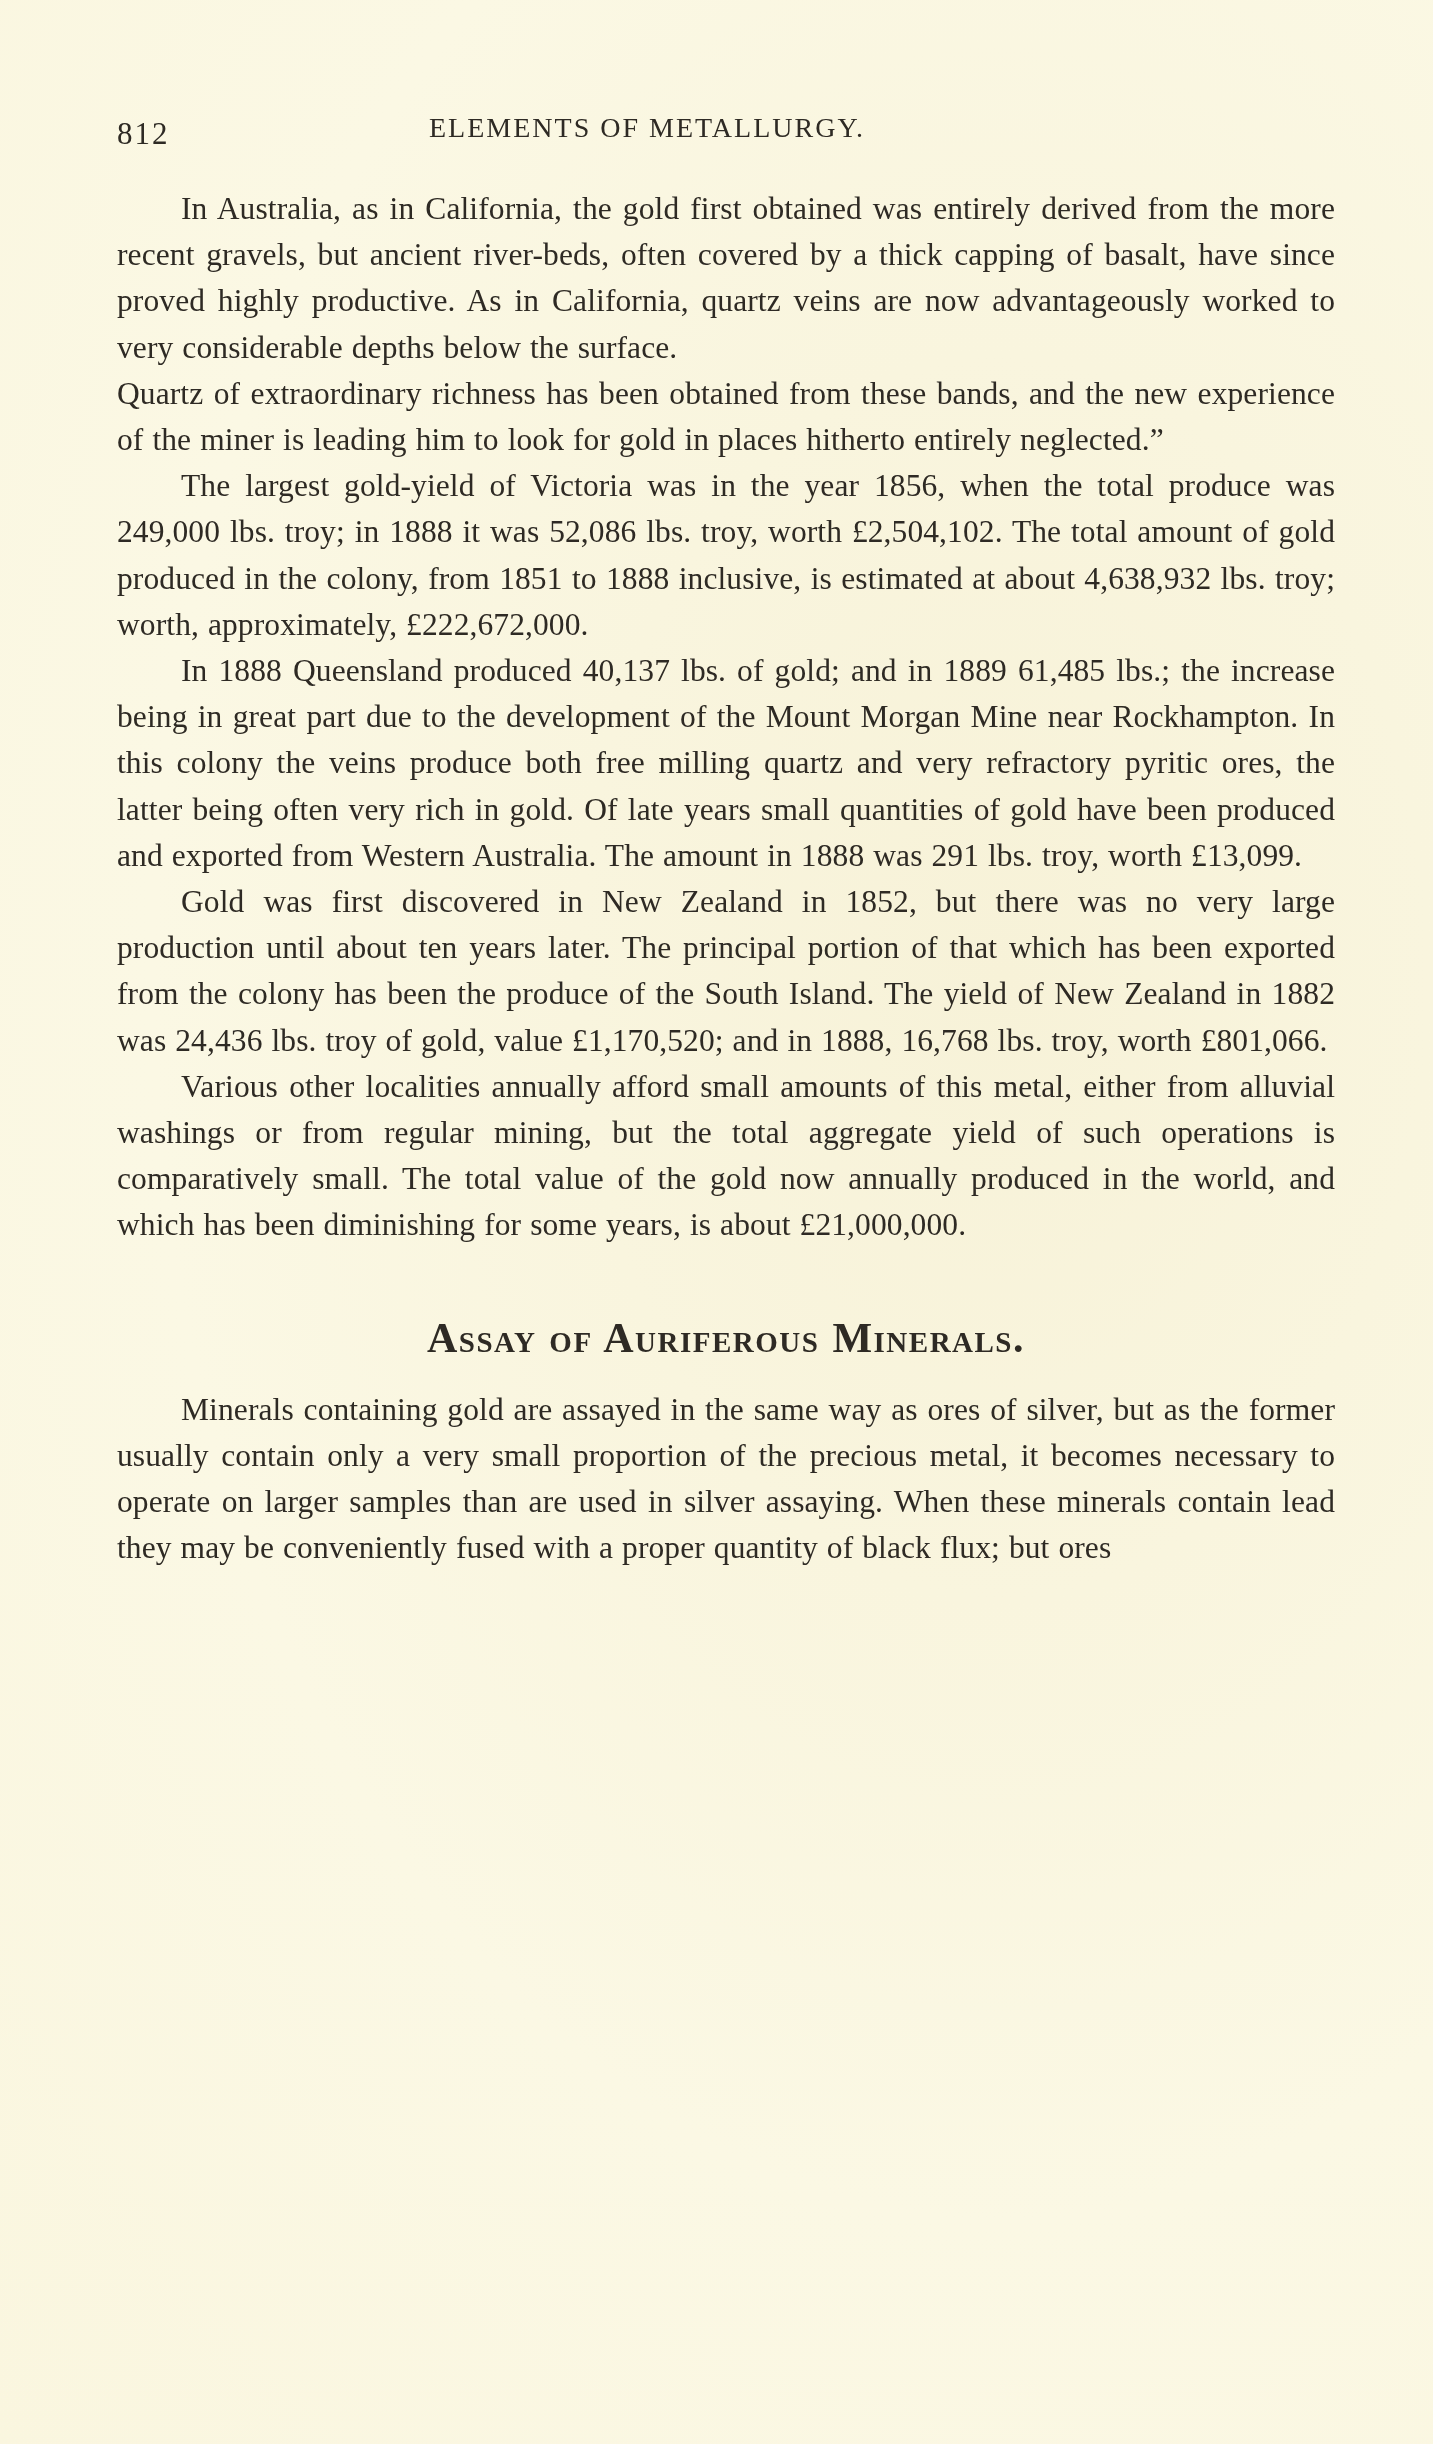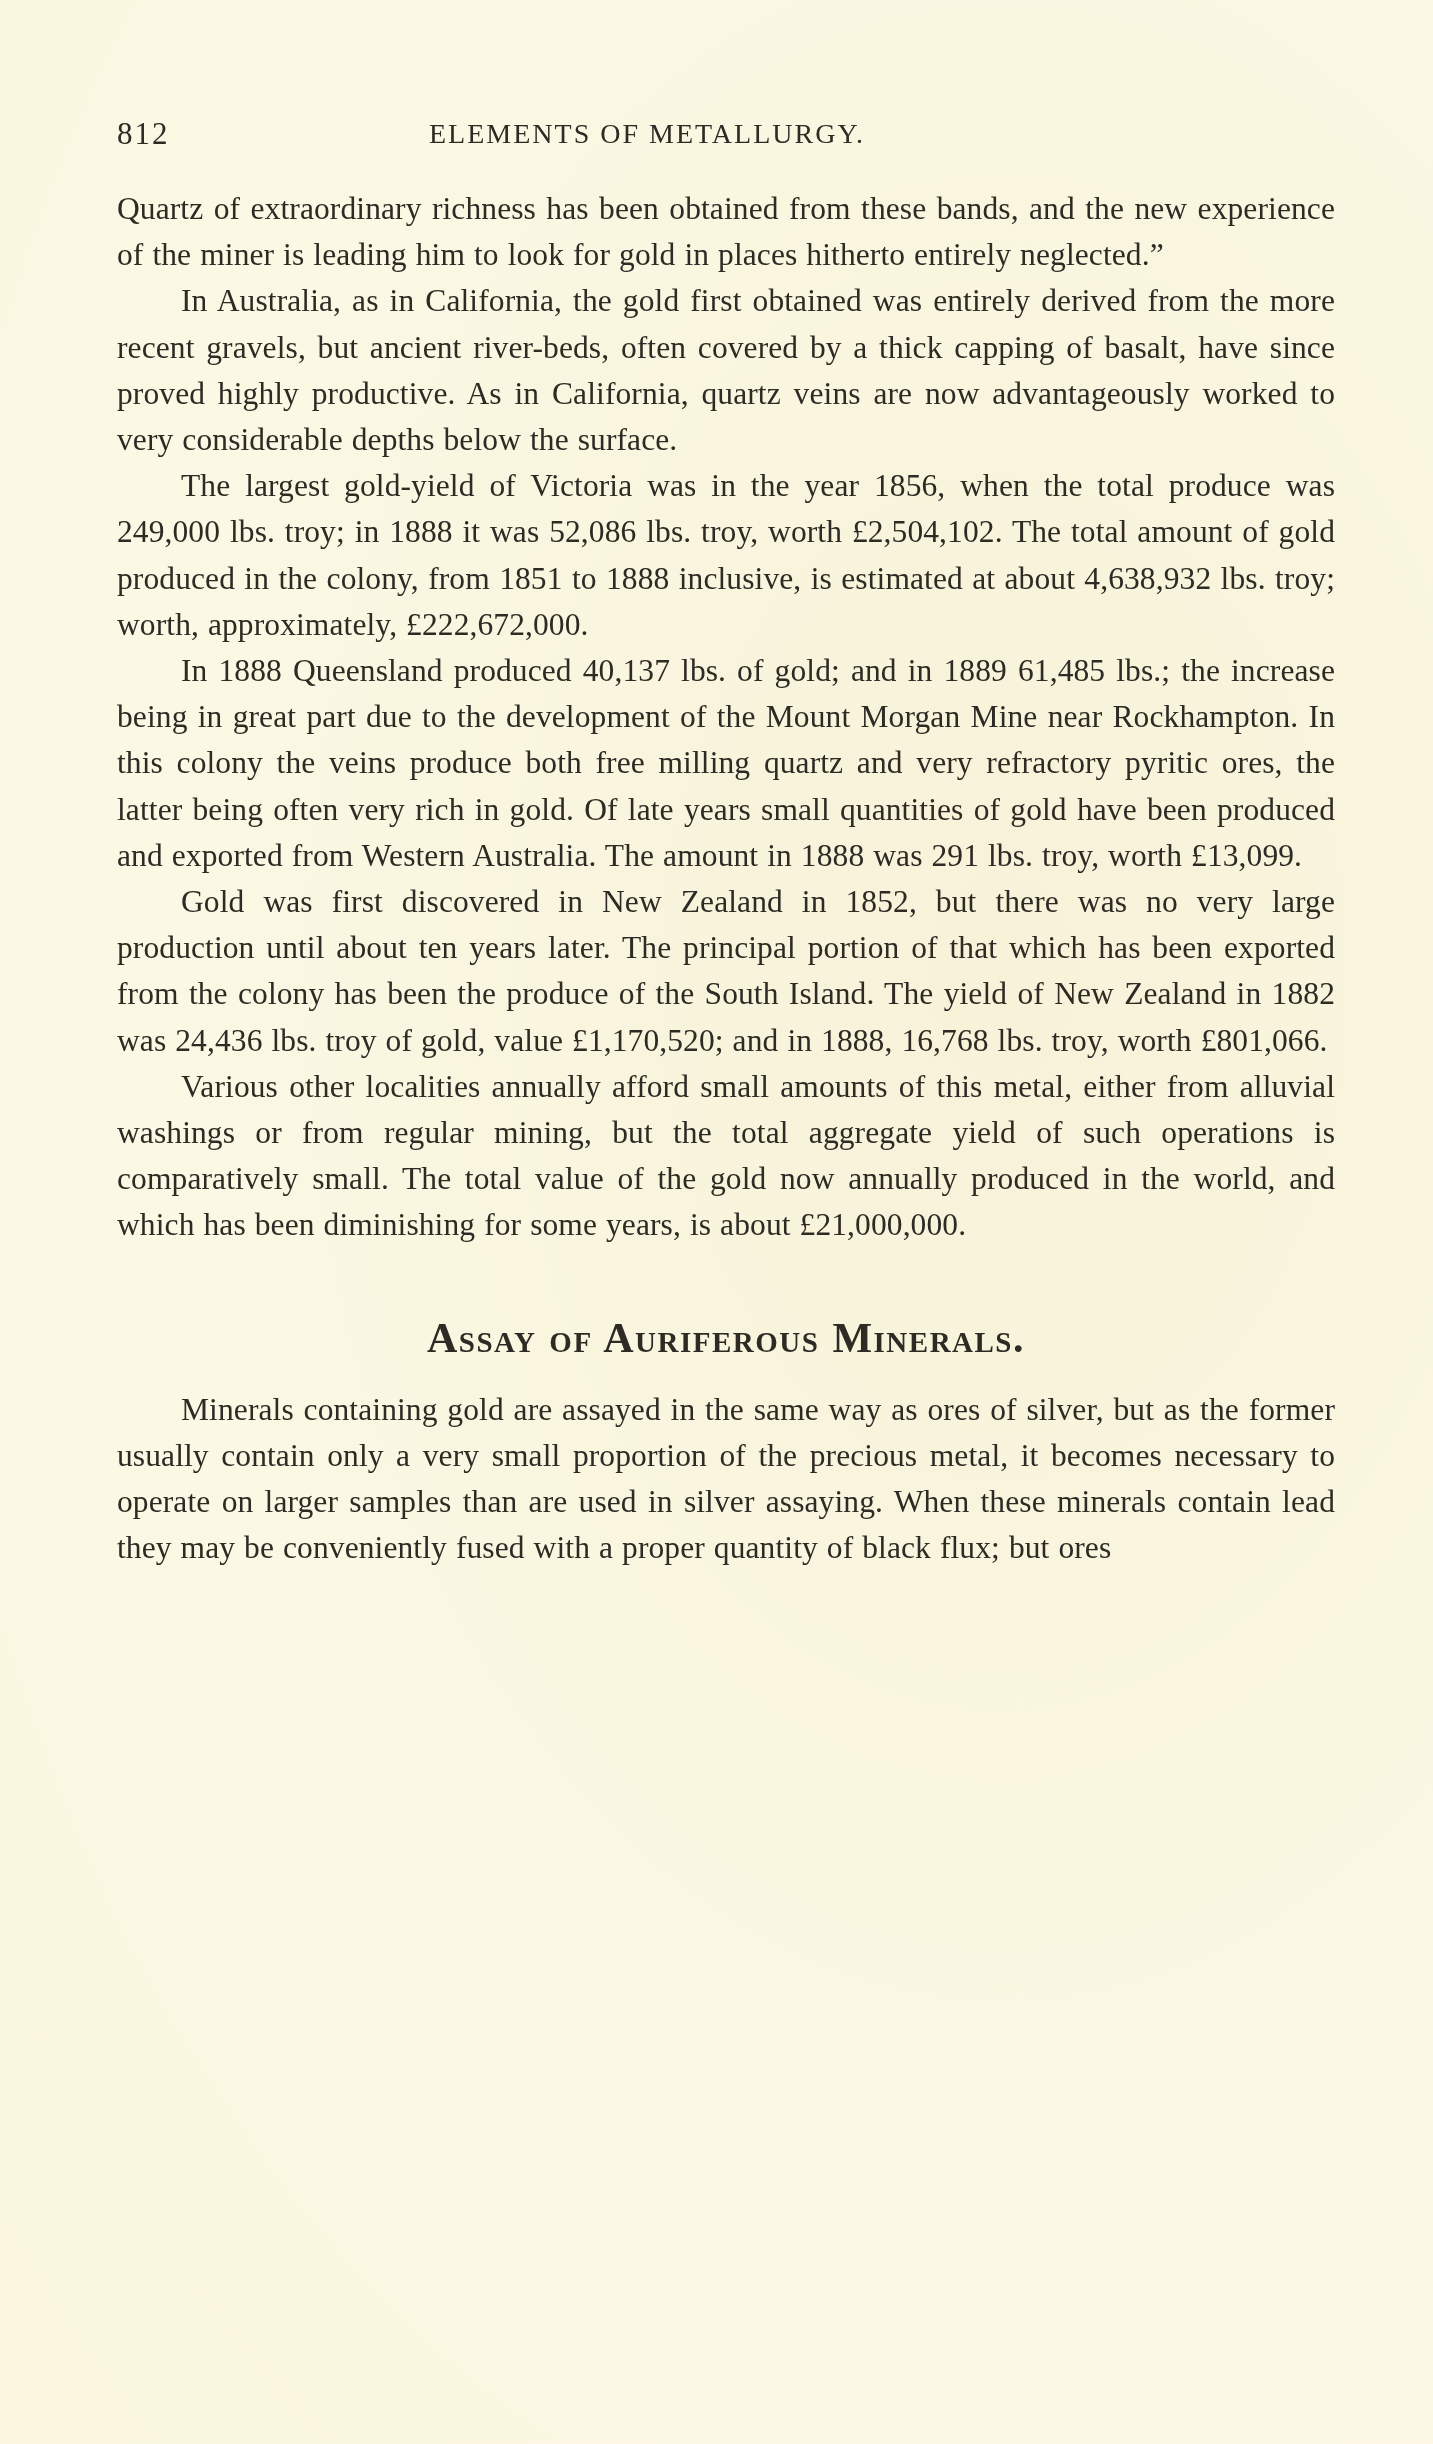--- a/index.html
+++ b/index.html
@@ -28,21 +28,21 @@
   .page-number {
     position: absolute;
     left: 0;
     top: 8px;
     font-size: 31px;
     letter-spacing: 2px;
   }
   .running-title {
     position: absolute;
     left: 312px;
-    top: 10px;
+    top: 4px;
     font-size: 28px;
     letter-spacing: 2px;
   }
   .body-text {
     margin-top: 22px;
     font-size: 31.5px;
     line-height: 46.2px;
     text-align: justify;
     letter-spacing: 0.1px;
     word-spacing: 1px;
@@ -61,22 +61,22 @@
 </head>
 <body>
 
 <div class="page">
   <div class="running-head">
     <span class="page-number">812</span>
     <span class="running-title">ELEMENTS OF METALLURGY.</span>
   </div>
 
   <div class="body-text">
+    <p class="para indent">In Australia, as in California, the gold first obtained was entirely derived from the more recent gravels, but ancient river-beds, often covered by a thick capping of basalt, have since proved highly productive. As in California, quartz veins are now advantageously worked to very considerable depths below the surface.</p>
     <p class="para cont">Quartz of extraordinary richness has been obtained from these bands, and the new experience of the miner is leading him to look for gold in places hitherto entirely neglected.”</p>
-    <p class="para indent">In Australia, as in California, the gold first obtained was entirely derived from the more recent gravels, but ancient river-beds, often covered by a thick capping of basalt, have since proved highly productive. As in California, quartz veins are now advantageously worked to very considerable depths below the surface.</p>
     <p class="para indent">The largest gold-yield of Victoria was in the year 1856, when the total produce was 249,000 lbs. troy; in 1888 it was 52,086 lbs. troy, worth £2,504,102. The total amount of gold produced in the colony, from 1851 to 1888 inclusive, is estimated at about 4,638,932 lbs. troy; worth, approximately, £222,672,000.</p>
     <p class="para indent">In 1888 Queensland produced 40,137 lbs. of gold; and in 1889 61,485 lbs.; the increase being in great part due to the development of the Mount Morgan Mine near Rockhampton. In this colony the veins produce both free milling quartz and very refractory pyritic ores, the latter being often very rich in gold. Of late years small quantities of gold have been produced and exported from Western Australia. The amount in 1888 was 291 lbs. troy, worth £13,099.</p>
     <p class="para indent">Gold was first discovered in New Zealand in 1852, but there was no very large production until about ten years later. The principal portion of that which has been exported from the colony has been the produce of the South Island. The yield of New Zealand in 1882 was 24,436 lbs. troy of gold, value £1,170,520; and in 1888, 16,768 lbs. troy, worth £801,066.</p>
     <p class="para indent">Various other localities annually afford small amounts of this metal, either from alluvial washings or from regular mining, but the total aggregate yield of such operations is comparatively small. The total value of the gold now annually produced in the world, and which has been diminishing for some years, is about £21,000,000.</p>
 
     <h2 class="section-heading">Assay of Auriferous Minerals.</h2>
 
     <p class="para indent">Minerals containing gold are assayed in the same way as ores of silver, but as the former usually contain only a very small proportion of the precious metal, it becomes necessary to operate on larger samples than are used in silver assaying. When these minerals contain lead they may be conveniently fused with a proper quantity of black flux; but ores</p>
   </div>
 </div>

